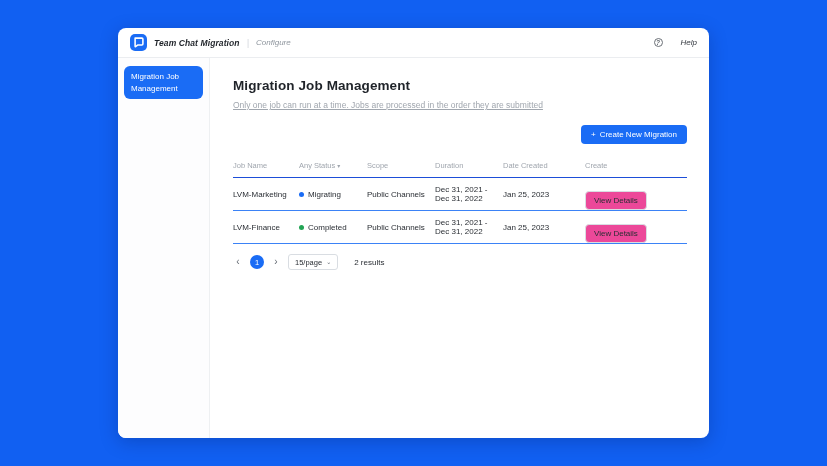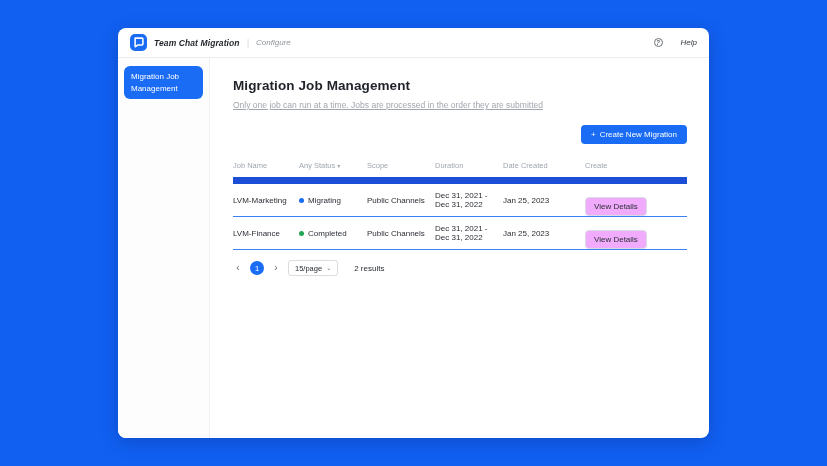--- a/index.html
+++ b/index.html
@@ -54,40 +54,40 @@
   .btn-row { display: flex; justify-content: flex-end; margin-top: 15px; }
   .create-btn {
     background: #1a6cf5; color: #ffffff; border: none; border-radius: 4px;
     font-size: 8px; font-family: inherit; padding: 5px 10px; cursor: pointer;
     display: flex; align-items: center; gap: 4px;
   }
   
   .table { margin-top: 12px; }
   .trow { display: flex; align-items: center; }
   .thead {
-    border-bottom: 7px solid #1d4ed8; padding: 5px 0 7px;
+    border-bottom: 1px solid #1d4ed8; padding: 5px 0 7px;
     color: #a0a6ae; font-size: 7.5px; justify-content: space-between;
   }
   .tcell { padding-right: 6px; }
   .c-job   { width: 66px; flex: 0 0 66px; }
   .c-stat  { width: 68px; flex: 0 0 68px; }
   .c-scope { width: 68px; flex: 0 0 68px; }
   .c-dur   { width: 68px; flex: 0 0 68px; }
   .c-date  { width: 82px; flex: 0 0 82px; }
   .c-act   { flex: 1; }
   .data-row {
     border-bottom: 1px solid #3b82f6; min-height: 33px;
     font-size: 8px; color: #2a2e34;
   }
   .status-wrap { display: flex; align-items: center; gap: 4px; }
   .dot { width: 5px; height: 5px; border-radius: 50%; flex: 0 0 5px; }
   .filter-head { cursor: pointer; display: flex; align-items: center; gap: 2px; }
   .caret { font-size: 6px; color: #a0a6ae; }
   .view-btn {
-    background: #f0abfc; border: 1px solid #d9dde2; border-radius: 4px;
+    background: #ec4899; border: 1px solid #d9dde2; border-radius: 4px;
     font-size: 8px; font-family: inherit; color: #2a2e34;
     padding: 4px 8px; cursor: pointer; margin-top: 12px;
   }
   
   .pager { display: flex; align-items: center; margin-top: 10px; gap: 7px; }
   .pg-arrow {
     font-size: 10px; color: #646a73; cursor: pointer; line-height: 14px;
     width: 10px; text-align: center; background: none; border: none; font-family: inherit;
   }
   .pg-num {

